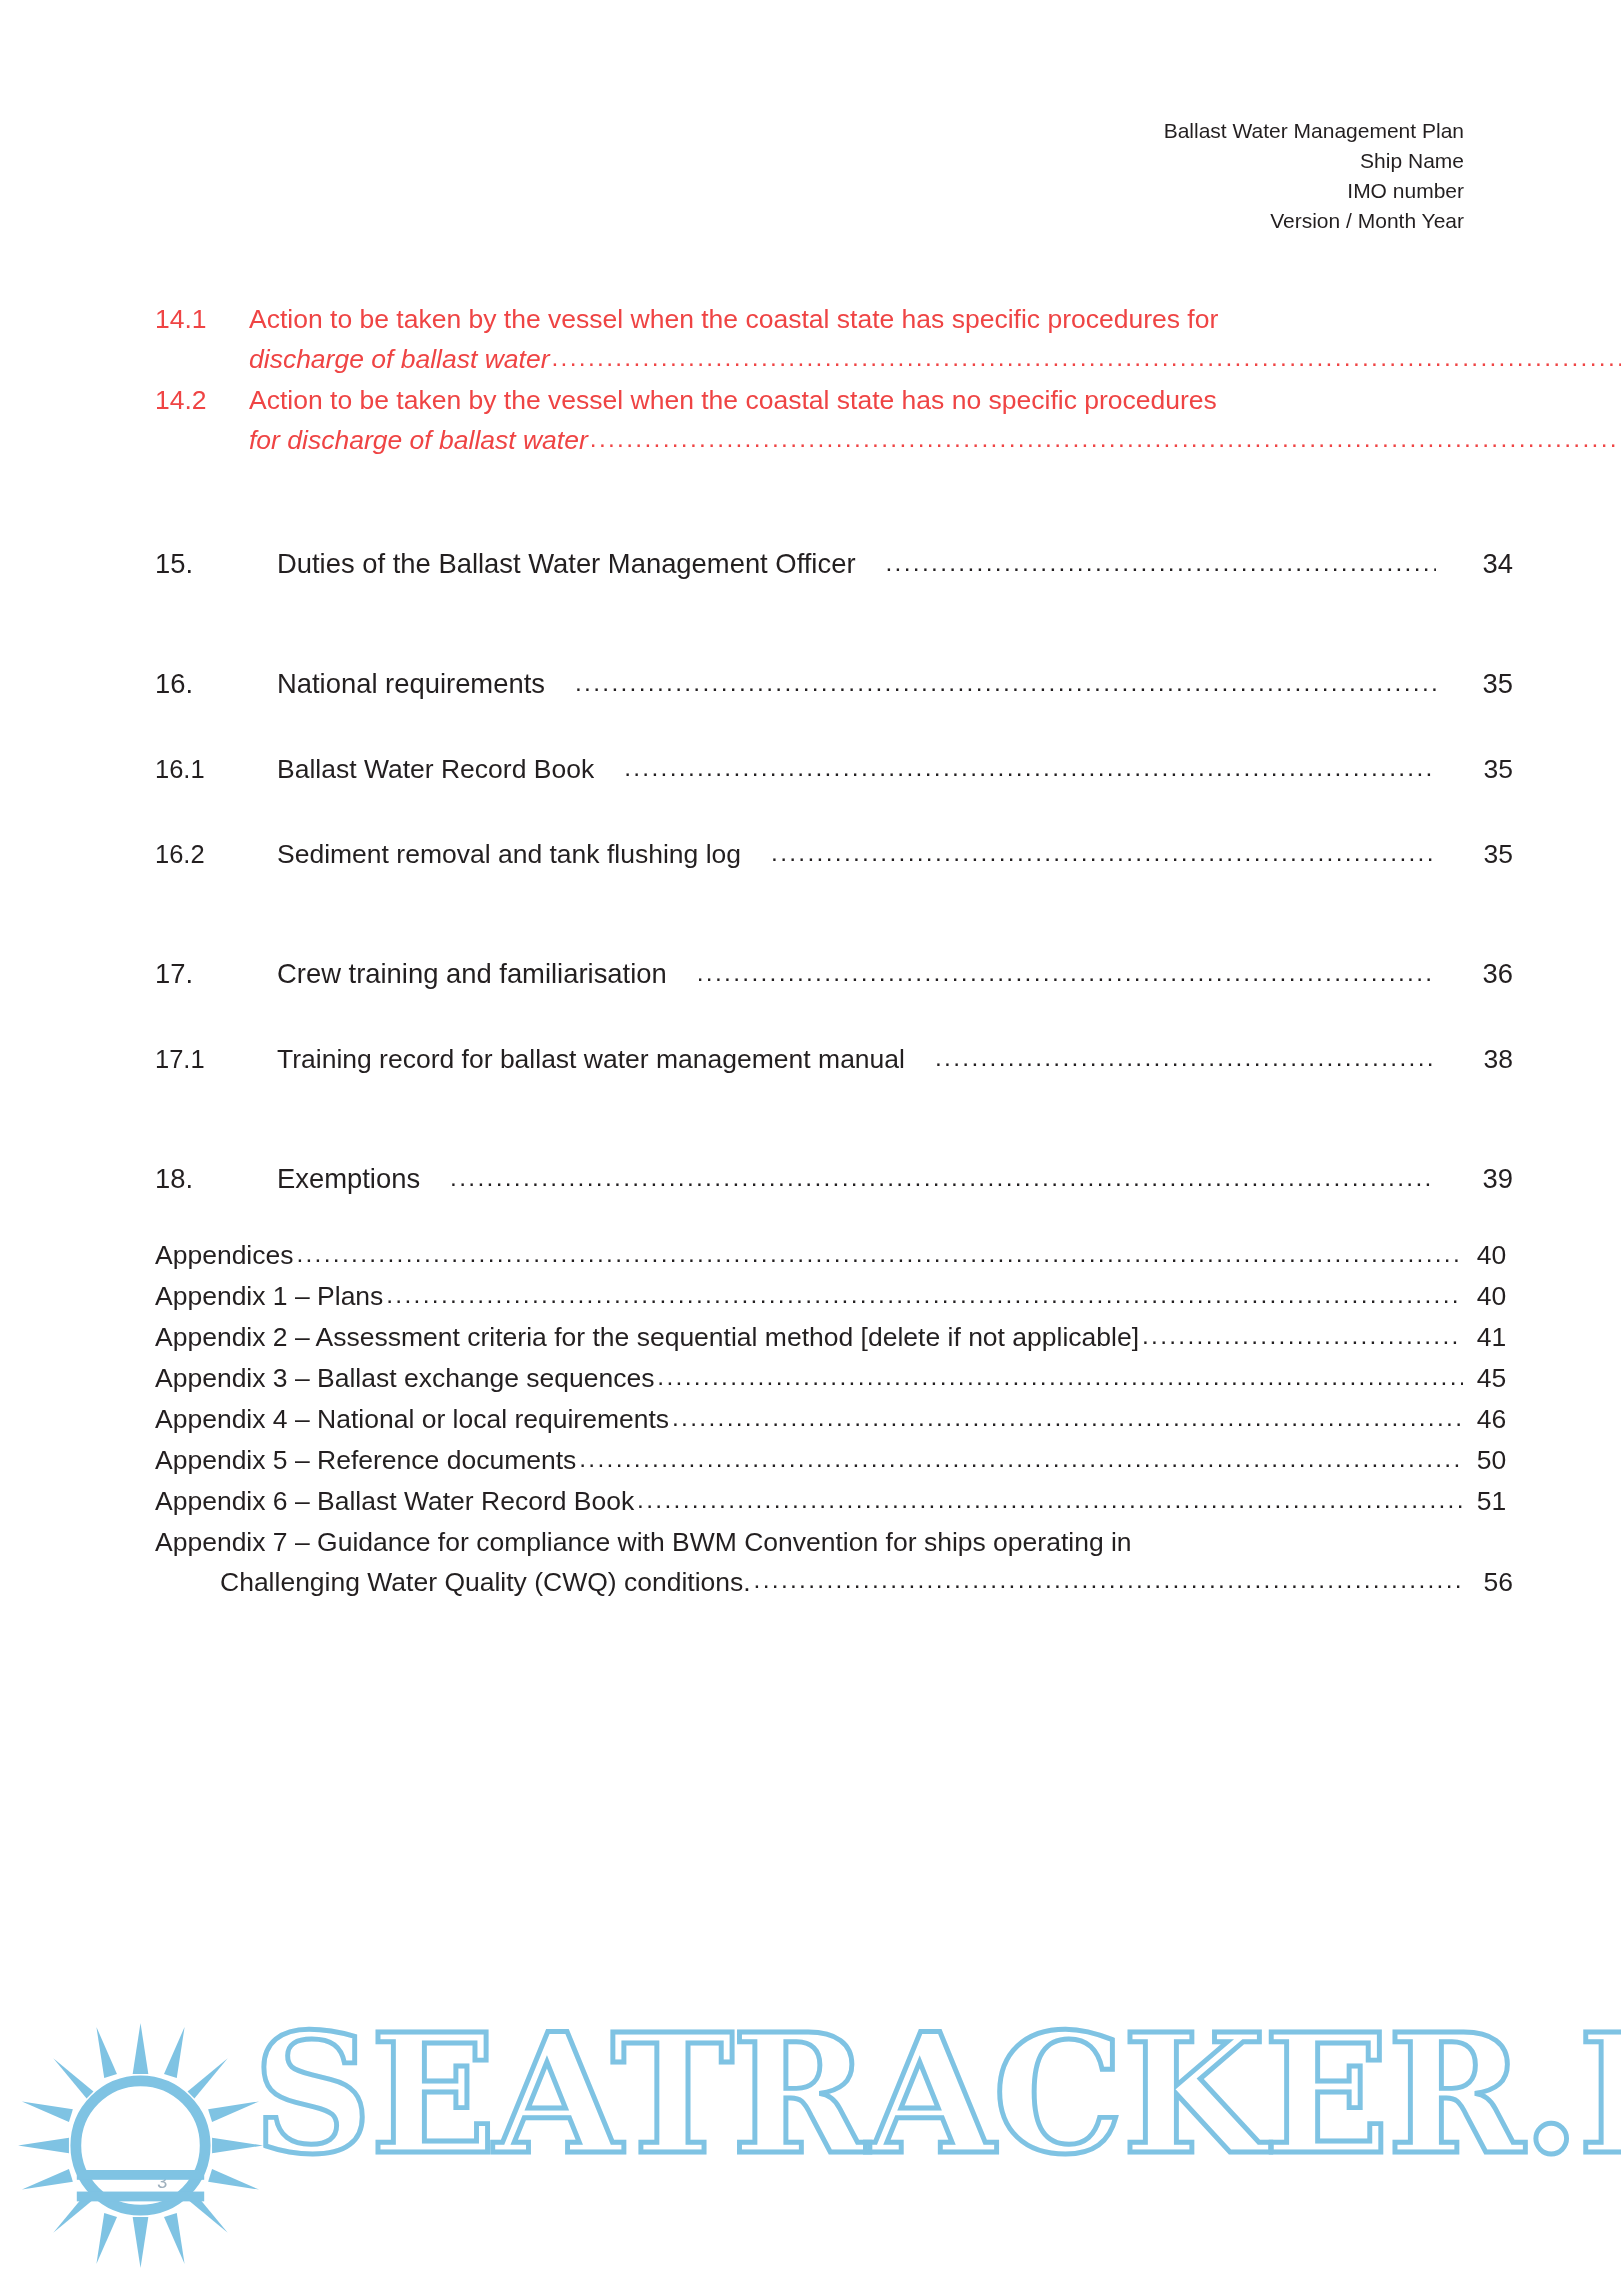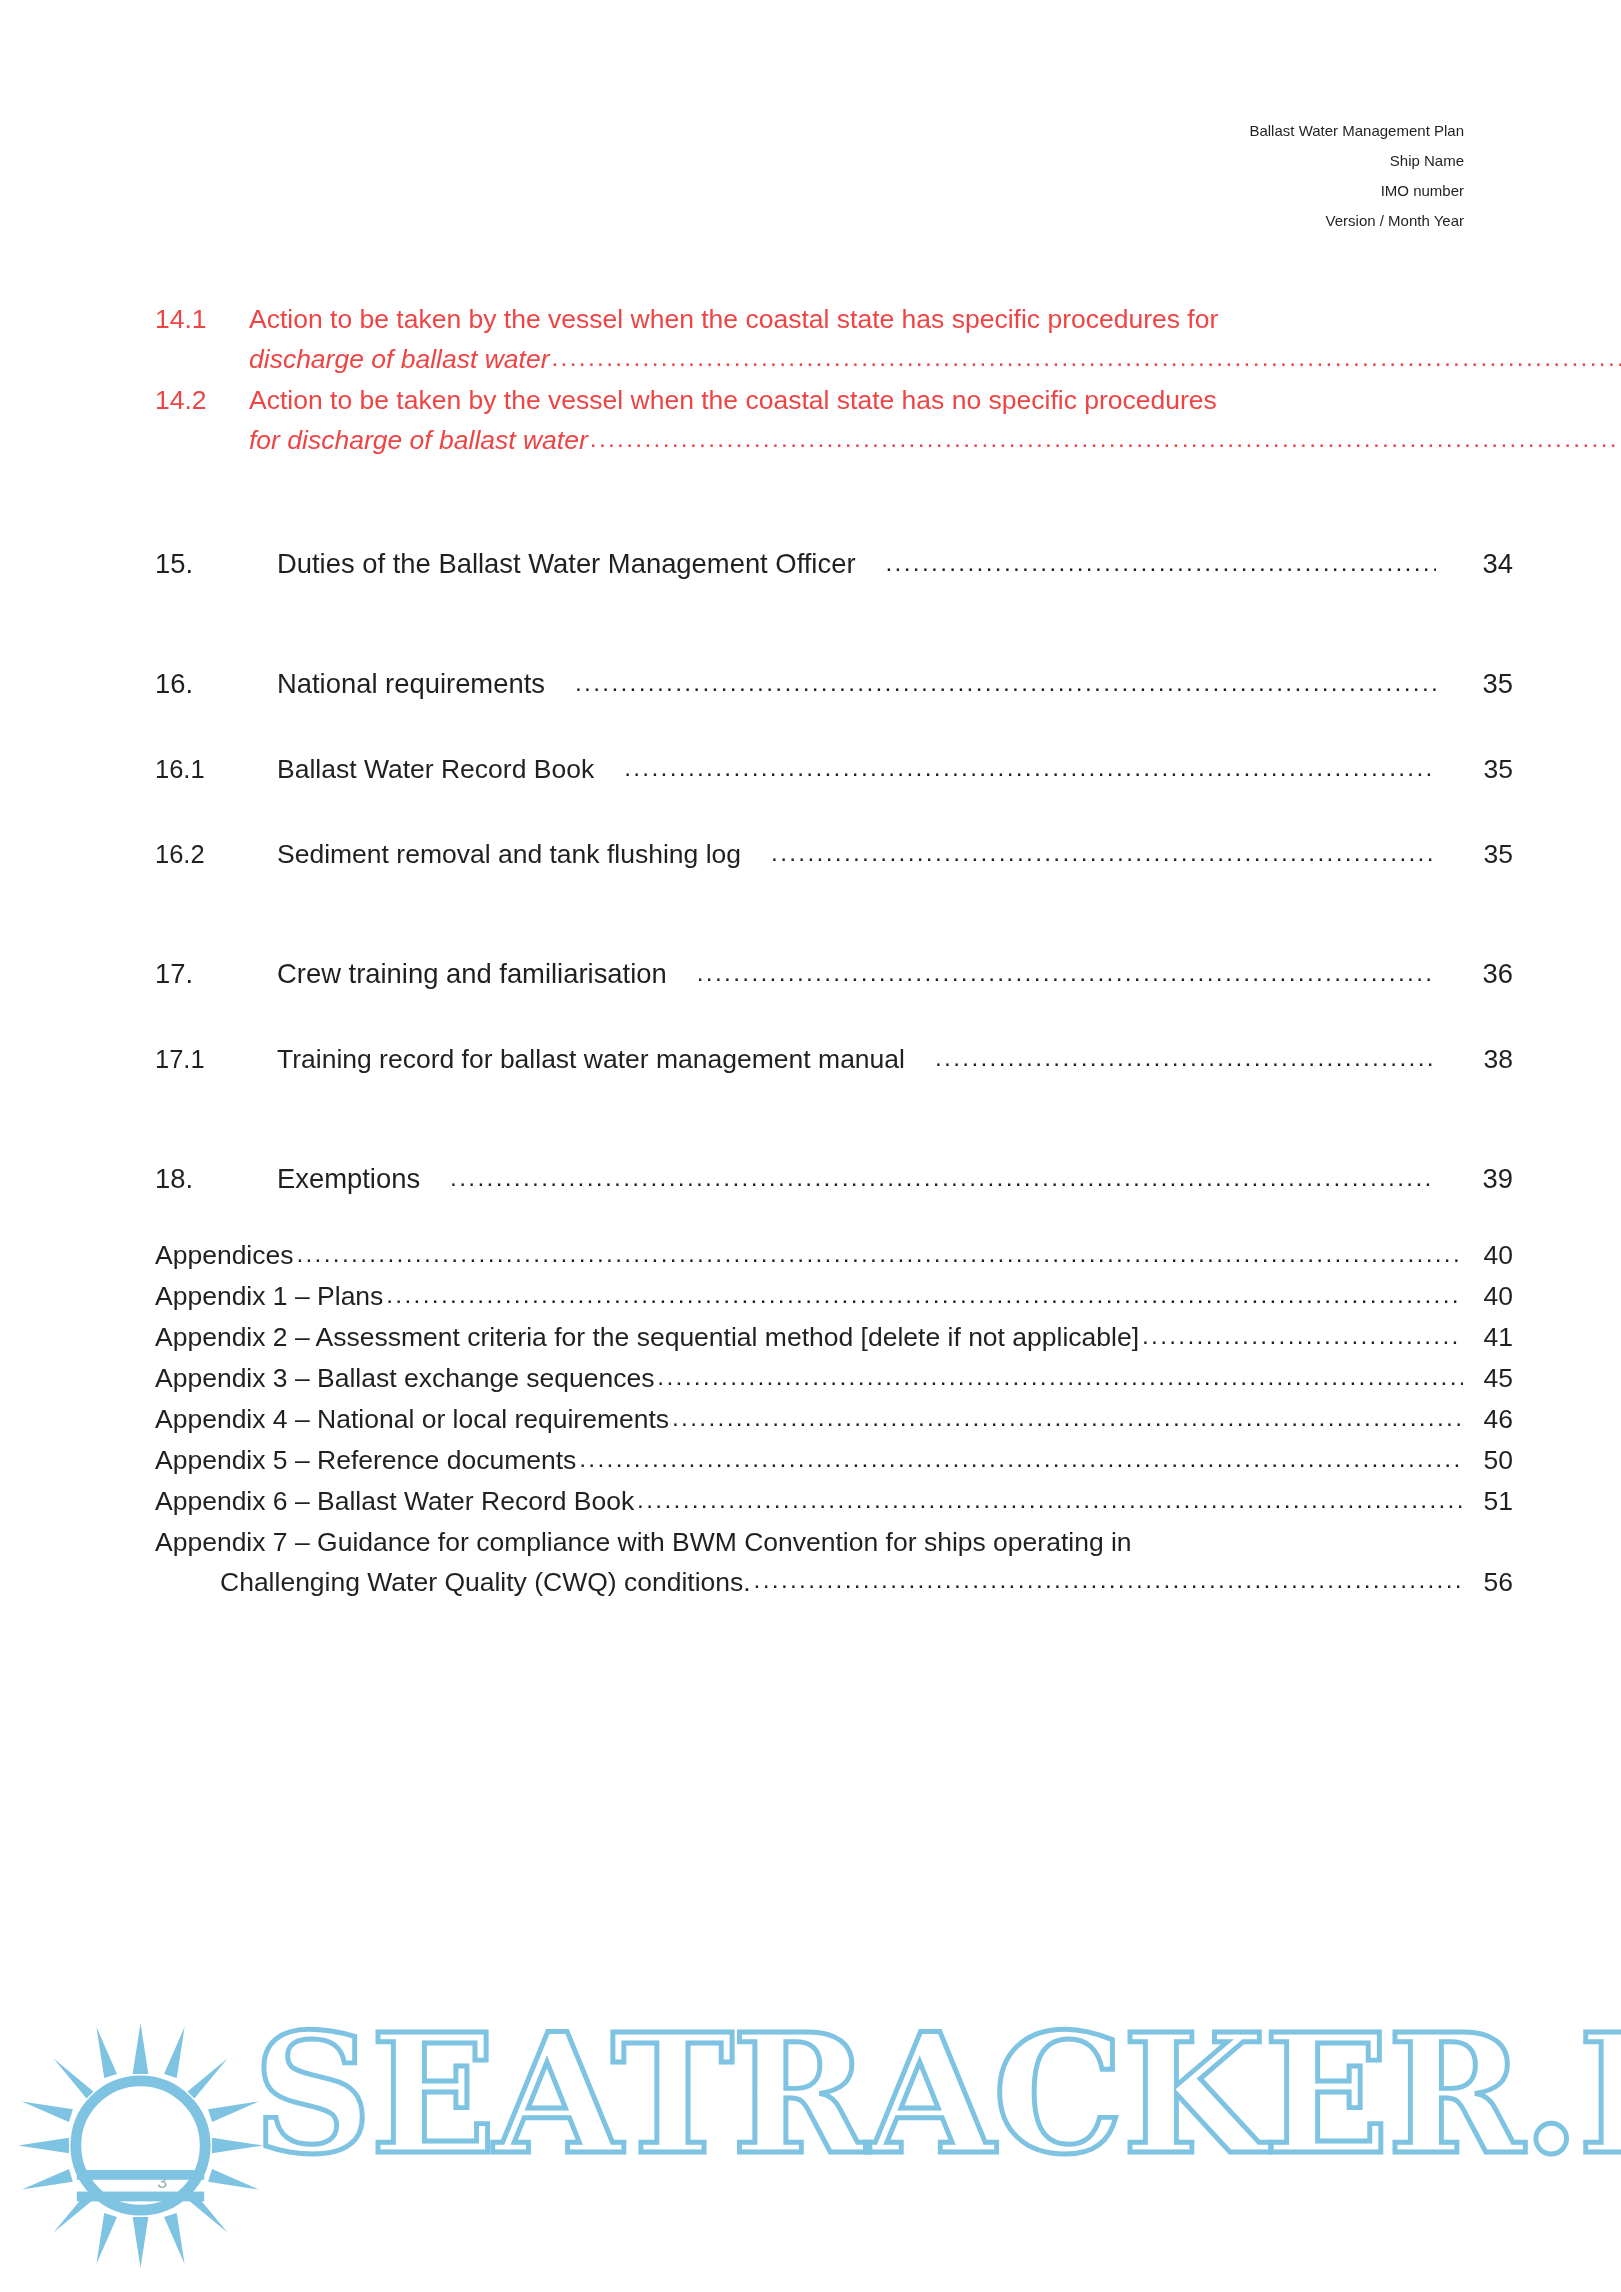--- a/index.html
+++ b/index.html
@@ -19,21 +19,21 @@
     position: absolute;
     inset: 0;
     padding: 0;
   }
   
   .doc-header {
     position: absolute;
     top: 116px;
     right: 157px;
     text-align: right;
-    font-size: 15px;
+    font-size: 21px;
     line-height: 30px;
     color: #231f20;
     font-weight: 400;
   }
   .doc-header div {
     white-space: nowrap;
   }
   
   .toc {
     position: absolute;
@@ -141,21 +141,21 @@
     white-space: nowrap;
     margin: 0 2.9px;
     letter-spacing: 2.3px;
     font-size: 24.5px;
     position: relative;
     top: -2px;
   }
   .appx-row .pg {
     flex: 0 0 auto;
     min-width: 43px;
-    text-align: right;
+    text-align: center;
     padding-left: 3.9px;
   }
   .appx-wrap {
     font-size: 26.5px;
     line-height: 40px;
     color: #231f20;
   }
   .appx-wrap .line2 {
     display: flex;
     align-items: flex-start;

